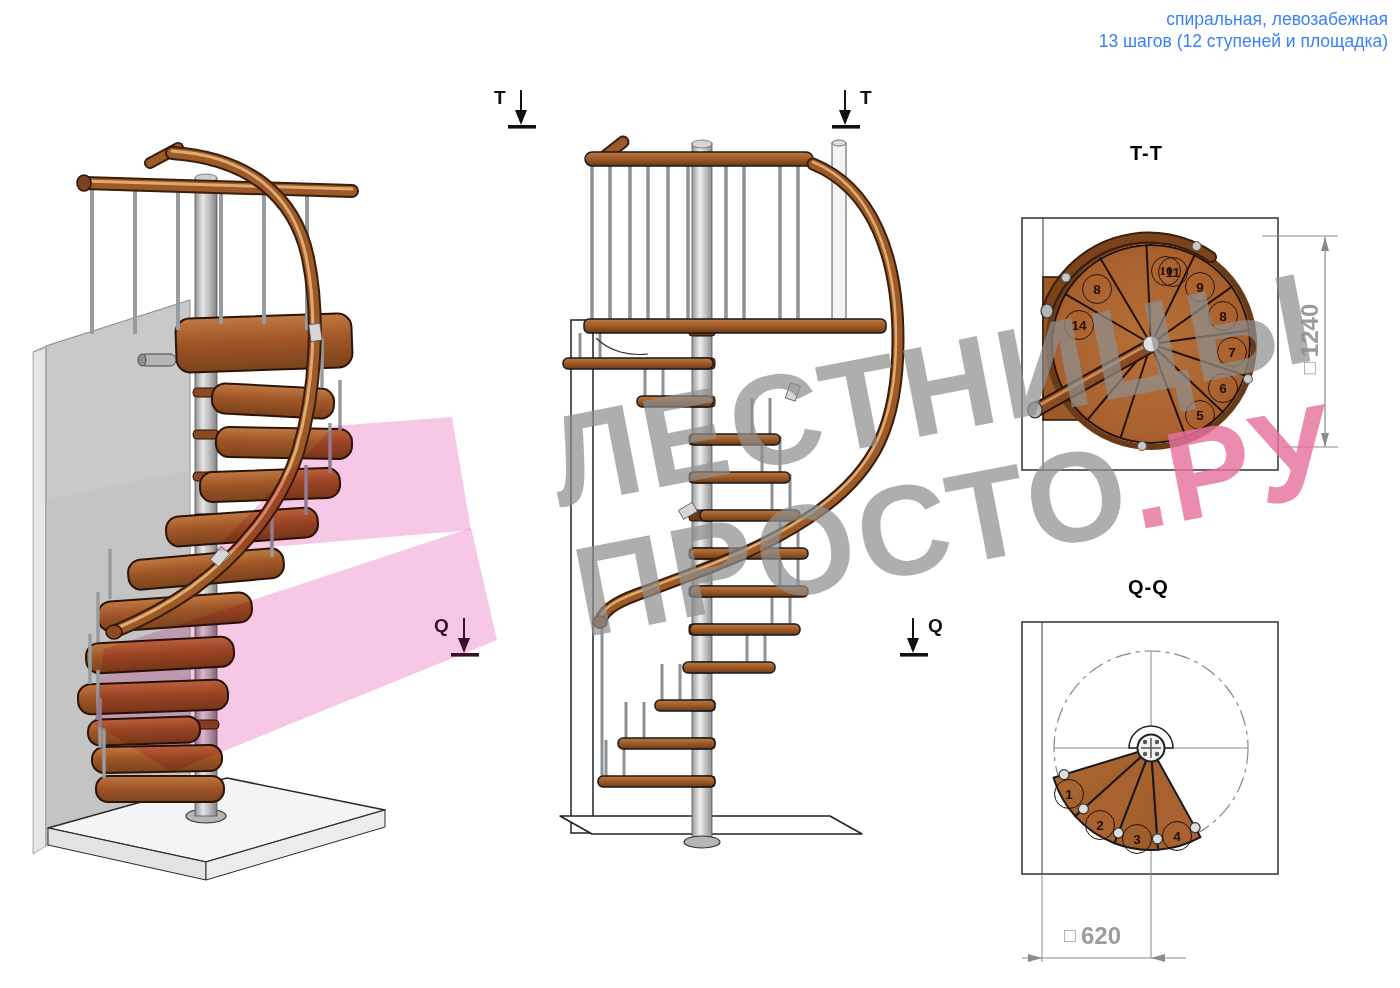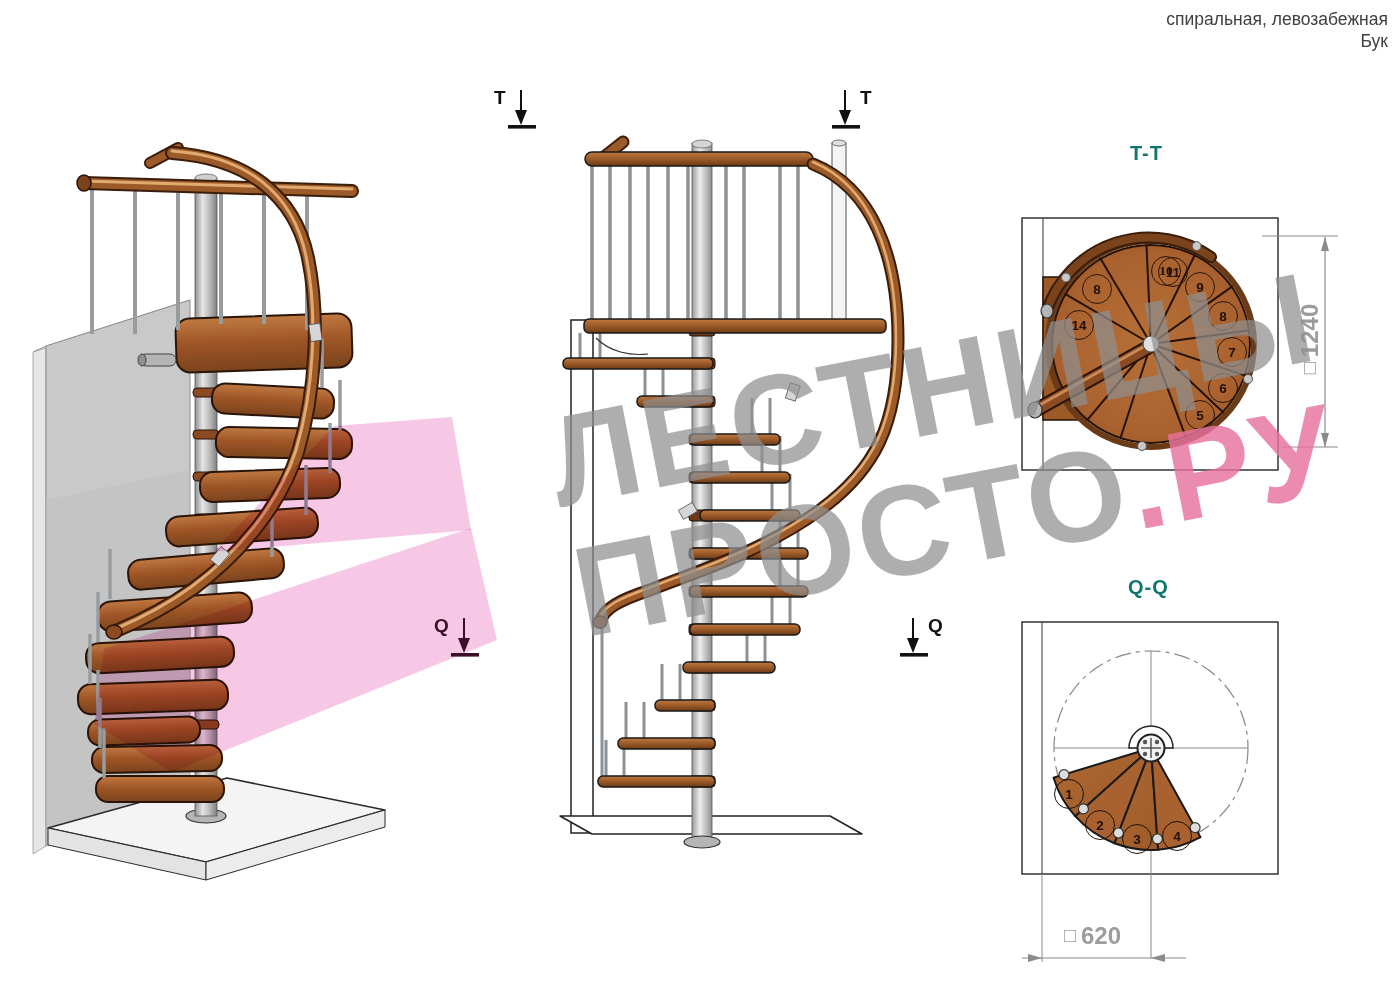--- a/index.html
+++ b/index.html
@@ -2,23 +2,23 @@
 <html><head>
 <meta charset="utf-8">
 <style>
   html,body{margin:0;padding:0;background:#ffffff;}
   #canvas{position:relative;width:1400px;height:988px;background:#fff;overflow:hidden;
           font-family:"Liberation Sans",sans-serif;}
   .view{position:absolute;}
   svg{display:block;}
   
   #title-block{position:absolute;top:8px;right:12px;text-align:right;font-size:17.5px;
-               line-height:22px;color:#404040;z-index:40;}
-  
-  .view-label{position:absolute;font-size:20px;font-weight:bold;color:#0f766e;z-index:20;
+               line-height:22px;color:#3b82f6;z-index:40;}
+  
+  .view-label{position:absolute;font-size:20px;font-weight:bold;color:#000000;z-index:20;
               letter-spacing:1px;}
   
   .sec-marker{position:absolute;display:flex;align-items:flex-start;z-index:20;color:#111;}
   .sec-marker .letter{font-size:19px;font-weight:bold;line-height:19px;}
   .sec-marker.maroon{color:#3d0e28;}
   
   .dim-text{position:absolute;font-size:24px;font-weight:bold;color:#9c9c9c;z-index:20;
             text-align:center;white-space:nowrap;}
   .dim-text .sq{font-size:20px;margin-right:5px;position:relative;top:-2px;}
   #dim-tt{left:1230px;top:325px;width:160px;transform:rotate(-90deg);transform-origin:center;}
@@ -34,21 +34,21 @@
              color:rgba(143,143,143,0.72);white-space:nowrap;z-index:30;pointer-events:none;}
   #watermark .accent{color:rgba(232,114,159,0.82);}
 </style>
 </head>
 <body>
 
 <div id="canvas">
 
   <div id="title-block">
     <div>спиральная, левозабежная</div>
-    <div>Бук</div>
+    <div>13 шагов (12 ступеней и площадка)</div>
   </div>
 
   <svg class="view" style="left:20px;top:95px;" width="500" height="800" viewBox="20 95 500 800">
     <defs>
       <linearGradient id="gmetal" x1="0" y1="0" x2="1" y2="0">
         <stop offset="0" stop-color="#8f8f8f"></stop>
           <stop offset="0.35" stop-color="#e6e6e6"></stop>
         <stop offset="0.7" stop-color="#b5b5b5"></stop>
           <stop offset="1" stop-color="#7f7f7f"></stop>
       </linearGradient>

